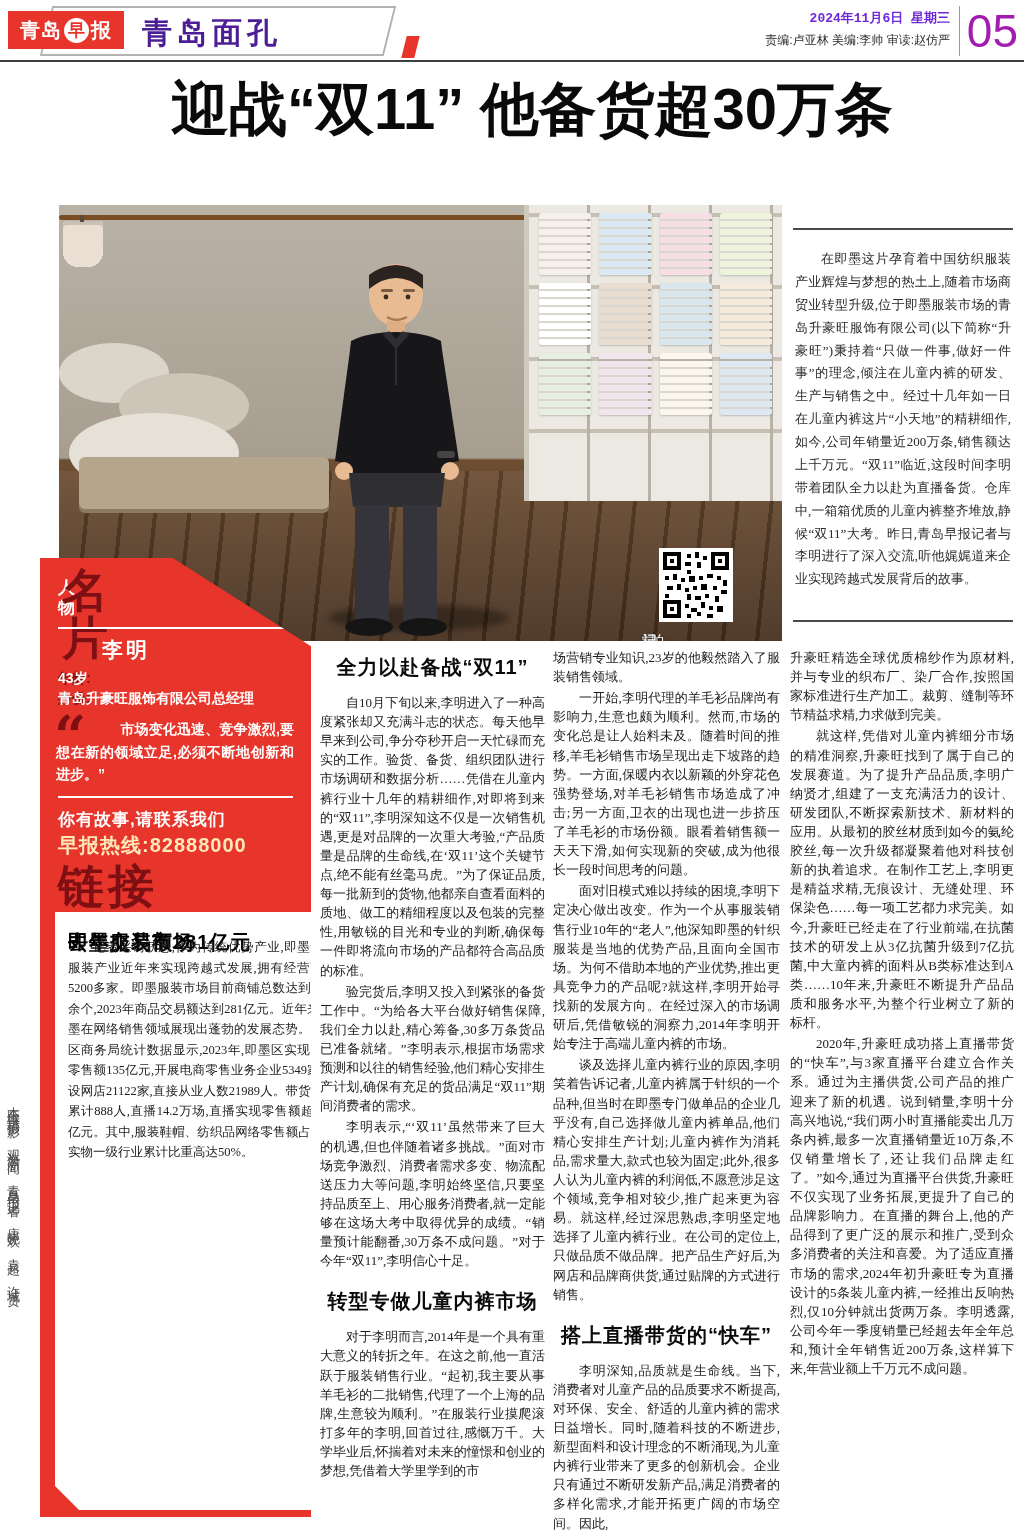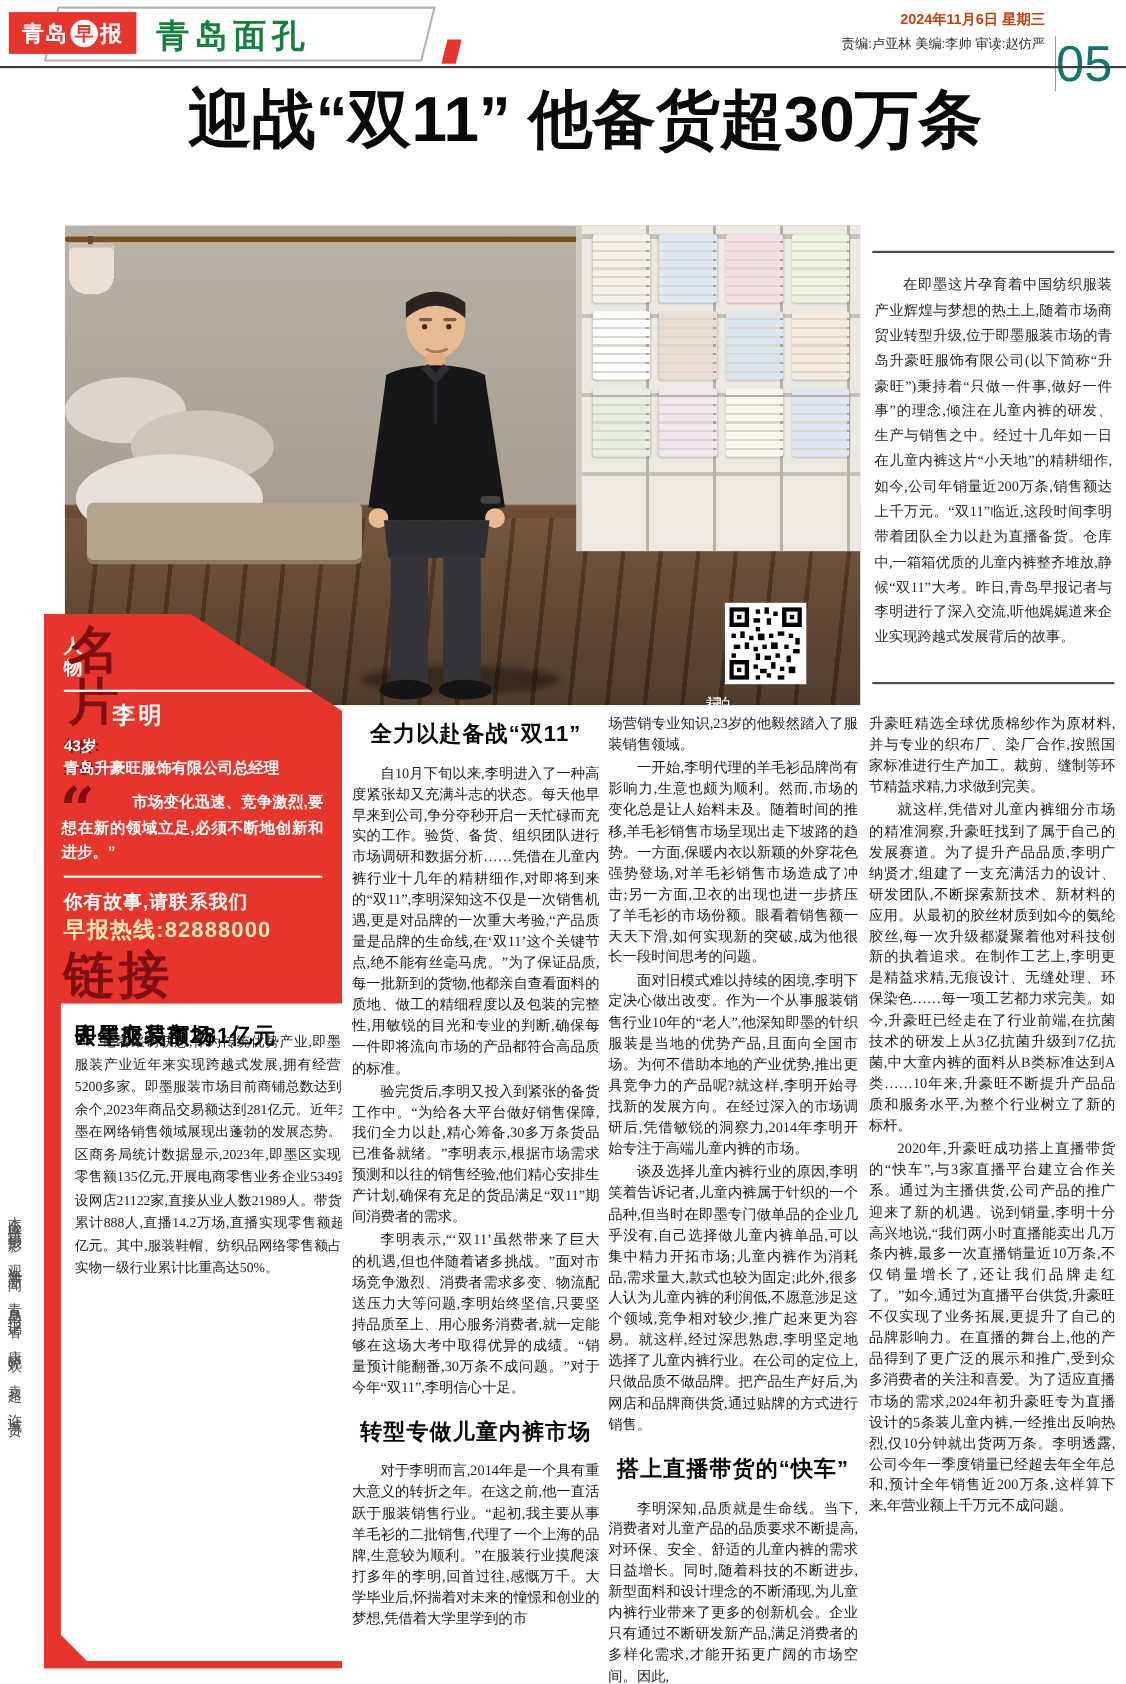--- a/index.html
+++ b/index.html
@@ -5,26 +5,26 @@
   html,body{margin:0;padding:0;}
   body{width:1024px;height:1531px;position:relative;background:#fff;overflow:hidden;
        font-family:"Liberation Sans",sans-serif;color:#111;}
 
   
   #header{position:absolute;top:0;left:0;width:1024px;height:62px;}
   .mast-frame{position:absolute;left:46px;top:6px;width:340px;height:46px;border:2px solid #b3b3b3;transform:skewX(-14deg);background:#fff;}
   .logo{position:absolute;left:8px;top:11px;width:116px;height:38px;background:#e8352b;display:flex;align-items:center;justify-content:center;gap:2px;}
   .logo-char{color:#fff;font-weight:bold;font-size:20px;letter-spacing:1px;}
   .logo-circle{width:25px;height:25px;border-radius:50%;background:#fff;color:#e8352b;font-weight:bold;font-size:17px;display:flex;align-items:center;justify-content:center;}
-  .section-title{position:absolute;left:142px;top:13px;font-size:30px;font-weight:bold;color:#15803d;letter-spacing:5px;}
+  .section-title{position:absolute;left:142px;top:13px;font-size:30px;font-weight:bold;color:#4c1d95;letter-spacing:5px;}
   .red-accent{position:absolute;left:404px;top:36px;width:13px;height:22px;background:#e8352b;transform:skewX(-14deg);}
   .header-right{position:absolute;right:74px;top:9px;text-align:right;}
-  .hdr-date{font-size:13px;font-weight:bold;color:#c2410c;}
+  .hdr-date{font-size:13px;font-weight:bold;color:#6d28d9;font-family:Liberation Mono, monospace;}
   .hdr-editors{font-size:12px;color:#2e2e2e;margin-top:5px;}
-  .pagenum-box{position:absolute;right:6px;top:6px;width:58px;height:50px;border-left:1px solid #9a9a9a;color:#0f766e;font-size:46px;text-align:left;line-height:50px;margin-top:27px;}
+  .pagenum-box{position:absolute;right:6px;top:6px;width:58px;height:50px;border-left:1px solid #9a9a9a;color:#a21caf;font-size:46px;text-align:right;line-height:50px;}
   .header-rule{position:absolute;top:60px;left:0;width:1024px;height:2px;background:#3f3f3f;}
 
   
   #headline{position:absolute;top:76px;left:0;width:1024px;text-align:center;padding-left:20px;}
   .headline-main{font-size:58px;font-weight:900;color:#0a0a0a;letter-spacing:0;line-height:1.15;}
   .headline-sub{margin-top:10px;font-size:24px;font-weight:bold;color:#1d1d1d;letter-spacing:1px;}
 
   
   #photo{position:absolute;left:59px;top:205px;width:723px;height:436px;overflow:hidden;z-index:1;background:linear-gradient(#b9b2a6,#a79e90 58%,#6e4e33 58.5%,#46301f);}
   #photo *{position:absolute;}
@@ -288,21 +288,21 @@
   <p>验完货后,李明又投入到紧张的备货工作中。“为给各大平台做好销售保障,我们全力以赴,精心筹备,30多万条货品已准备就绪。”李明表示,根据市场需求预测和以往的销售经验,他们精心安排生产计划,确保有充足的货品满足“双11”期间消费者的需求。</p>
   <p>李明表示,“‘双11’虽然带来了巨大的机遇,但也伴随着诸多挑战。”面对市场竞争激烈、消费者需求多变、物流配送压力大等问题,李明始终坚信,只要坚持品质至上、用心服务消费者,就一定能够在这场大考中取得优异的成绩。“销量预计能翻番,30万条不成问题。”对于今年“双11”,李明信心十足。</p>
   <h3 class="col-head">转型专做儿童内裤市场</h3>
   <p>对于李明而言,2014年是一个具有重大意义的转折之年。在这之前,他一直活跃于服装销售行业。“起初,我主要从事羊毛衫的二批销售,代理了一个上海的品牌,生意较为顺利。”在服装行业摸爬滚打多年的李明,回首过往,感慨万千。大学毕业后,怀揣着对未来的憧憬和创业的梦想,凭借着大学里学到的市</p>
 </div>
 
 <div id="col2" class="col">
   <p class="cont">场营销专业知识,23岁的他毅然踏入了服装销售领域。</p>
   <p>一开始,李明代理的羊毛衫品牌尚有影响力,生意也颇为顺利。然而,市场的变化总是让人始料未及。随着时间的推移,羊毛衫销售市场呈现出走下坡路的趋势。一方面,保暖内衣以新颖的外穿花色强势登场,对羊毛衫销售市场造成了冲击;另一方面,卫衣的出现也进一步挤压了羊毛衫的市场份额。眼看着销售额一天天下滑,如何实现新的突破,成为他很长一段时间思考的问题。</p>
   <p>面对旧模式难以持续的困境,李明下定决心做出改变。作为一个从事服装销售行业10年的“老人”,他深知即墨的针织服装是当地的优势产品,且面向全国市场。为何不借助本地的产业优势,推出更具竞争力的产品呢?就这样,李明开始寻找新的发展方向。在经过深入的市场调研后,凭借敏锐的洞察力,2014年李明开始专注于高端儿童内裤的市场。</p>
-  <p>谈及选择儿童内裤行业的原因,李明笑着告诉记者,儿童内裤属于针织的一个品种,但当时在即墨专门做单品的企业几乎没有,自己选择做儿童内裤单品,可以集中精力开拓市场;儿童内裤作为消耗品,需求量大,款式也较为固定;此外,很多人认为儿童内裤的利润低,不愿意涉足这个领域,竞争相对较少,推广起来更为容易。就这样,经过深思熟虑,李明坚定地选择了儿童内裤行业。在公司的定位上,只做品质不做品牌。把产品生产好后,为网店和品牌商供货,通过贴牌的方式进行销售。</p>
+  <p>谈及选择儿童内裤行业的原因,李明笑着告诉记者,儿童内裤属于针织的一个品种,但当时在即墨专门做单品的企业几乎没有,自己选择做儿童内裤单品,他们精心安排生产计划;儿童内裤作为消耗品,需求量大,款式也较为固定;此外,很多人认为儿童内裤的利润低,不愿意涉足这个领域,竞争相对较少,推广起来更为容易。就这样,经过深思熟虑,李明坚定地选择了儿童内裤行业。在公司的定位上,只做品质不做品牌。把产品生产好后,为网店和品牌商供货,通过贴牌的方式进行销售。</p>
   <h3 class="col-head">搭上直播带货的“快车”</h3>
   <p>李明深知,品质就是生命线。当下,消费者对儿童产品的品质要求不断提高,对环保、安全、舒适的儿童内裤的需求日益增长。同时,随着科技的不断进步,新型面料和设计理念的不断涌现,为儿童内裤行业带来了更多的创新机会。企业只有通过不断研发新产品,满足消费者的多样化需求,才能开拓更广阔的市场空间。因此,</p>
 </div>
 
 <div id="col3" class="col">
   <p class="cont">升豪旺精选全球优质棉纱作为原材料,并与专业的织布厂、染厂合作,按照国家标准进行生产加工。裁剪、缝制等环节精益求精,力求做到完美。</p>
   <p>就这样,凭借对儿童内裤细分市场的精准洞察,升豪旺找到了属于自己的发展赛道。为了提升产品品质,李明广纳贤才,组建了一支充满活力的设计、研发团队,不断探索新技术、新材料的应用。从最初的胶丝材质到如今的氨纶胶丝,每一次升级都凝聚着他对科技创新的执着追求。在制作工艺上,李明更是精益求精,无痕设计、无缝处理、环保染色……每一项工艺都力求完美。如今,升豪旺已经走在了行业前端,在抗菌技术的研发上从3亿抗菌升级到7亿抗菌,中大童内裤的面料从B类标准达到A类……10年来,升豪旺不断提升产品品质和服务水平,为整个行业树立了新的标杆。</p>
   <p>2020年,升豪旺成功搭上直播带货的“快车”,与3家直播平台建立合作关系。通过为主播供货,公司产品的推广迎来了新的机遇。说到销量,李明十分高兴地说,“我们两小时直播能卖出几万条内裤,最多一次直播销量近10万条,不仅销量增长了,还让我们品牌走红了。”如今,通过为直播平台供货,升豪旺不仅实现了业务拓展,更提升了自己的品牌影响力。在直播的舞台上,他的产品得到了更广泛的展示和推广,受到众多消费者的关注和喜爱。为了适应直播市场的需求,2024年初升豪旺专为直播设计的5条装儿童内裤,一经推出反响热烈,仅10分钟就出货两万条。李明透露,公司今年一季度销量已经超去年全年总和,预计全年销售近200万条,这样算下来,年营业额上千万元不成问题。</p>
 </div>
 

